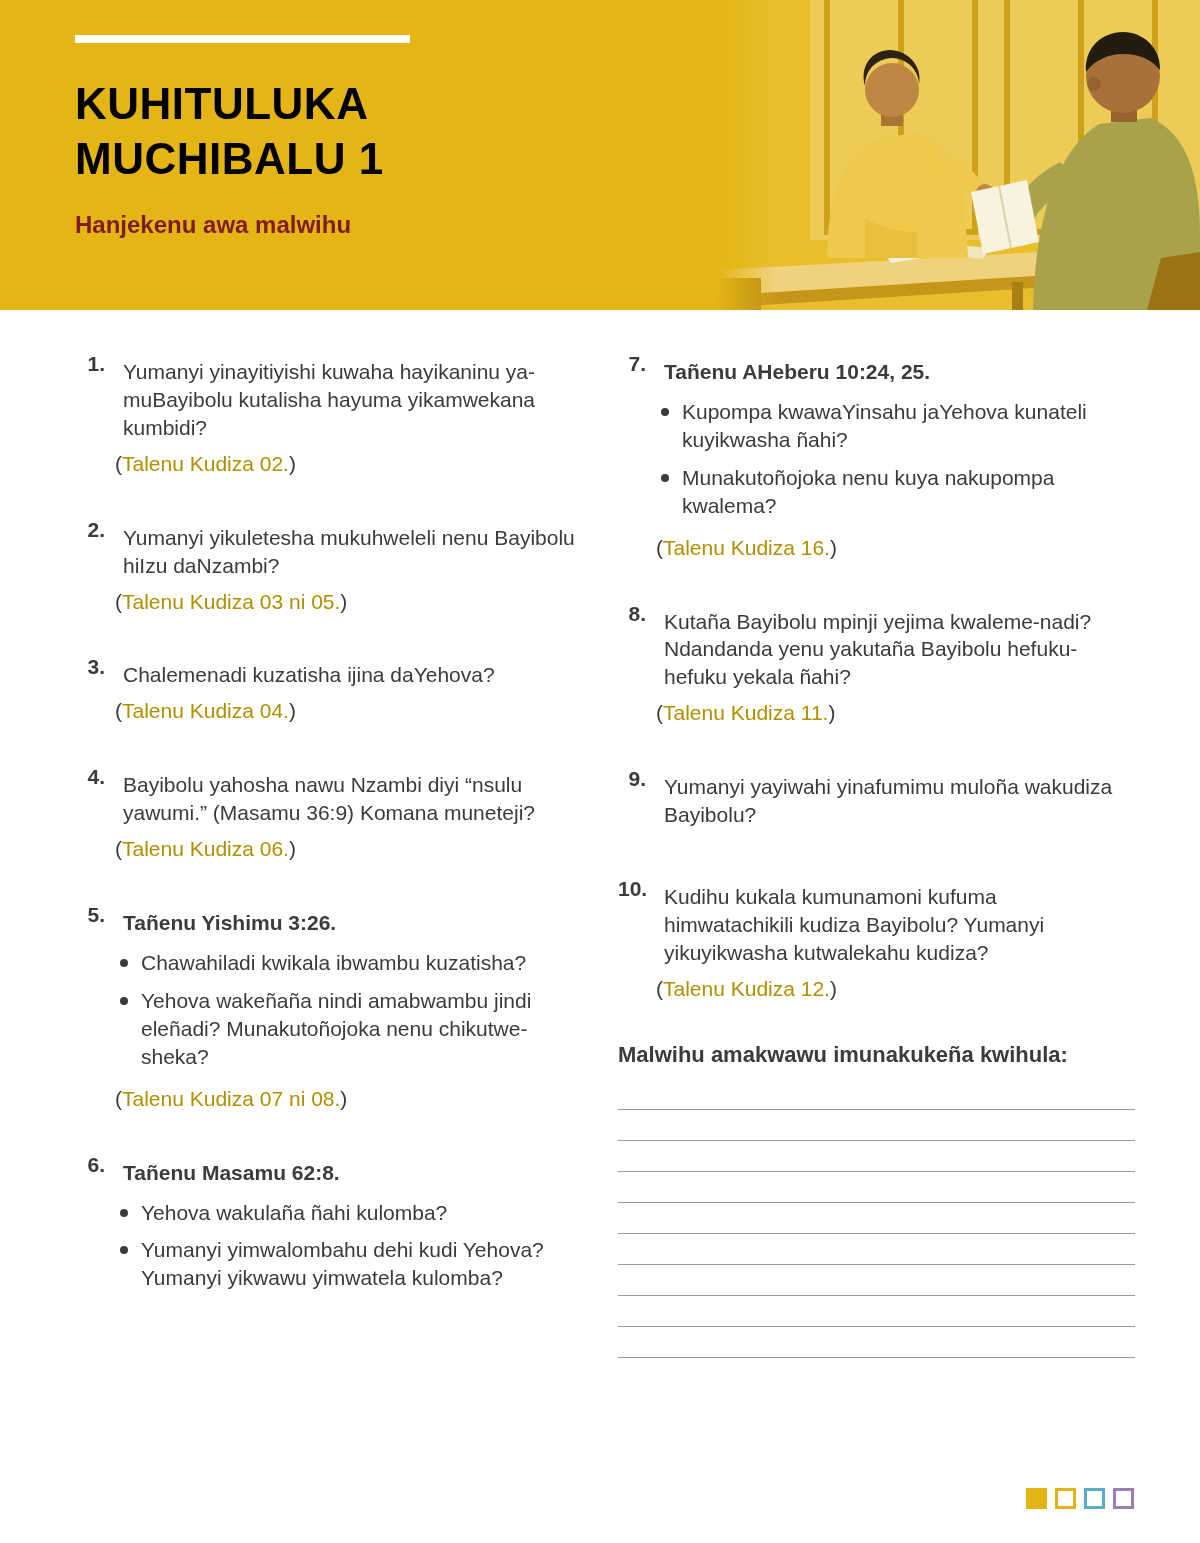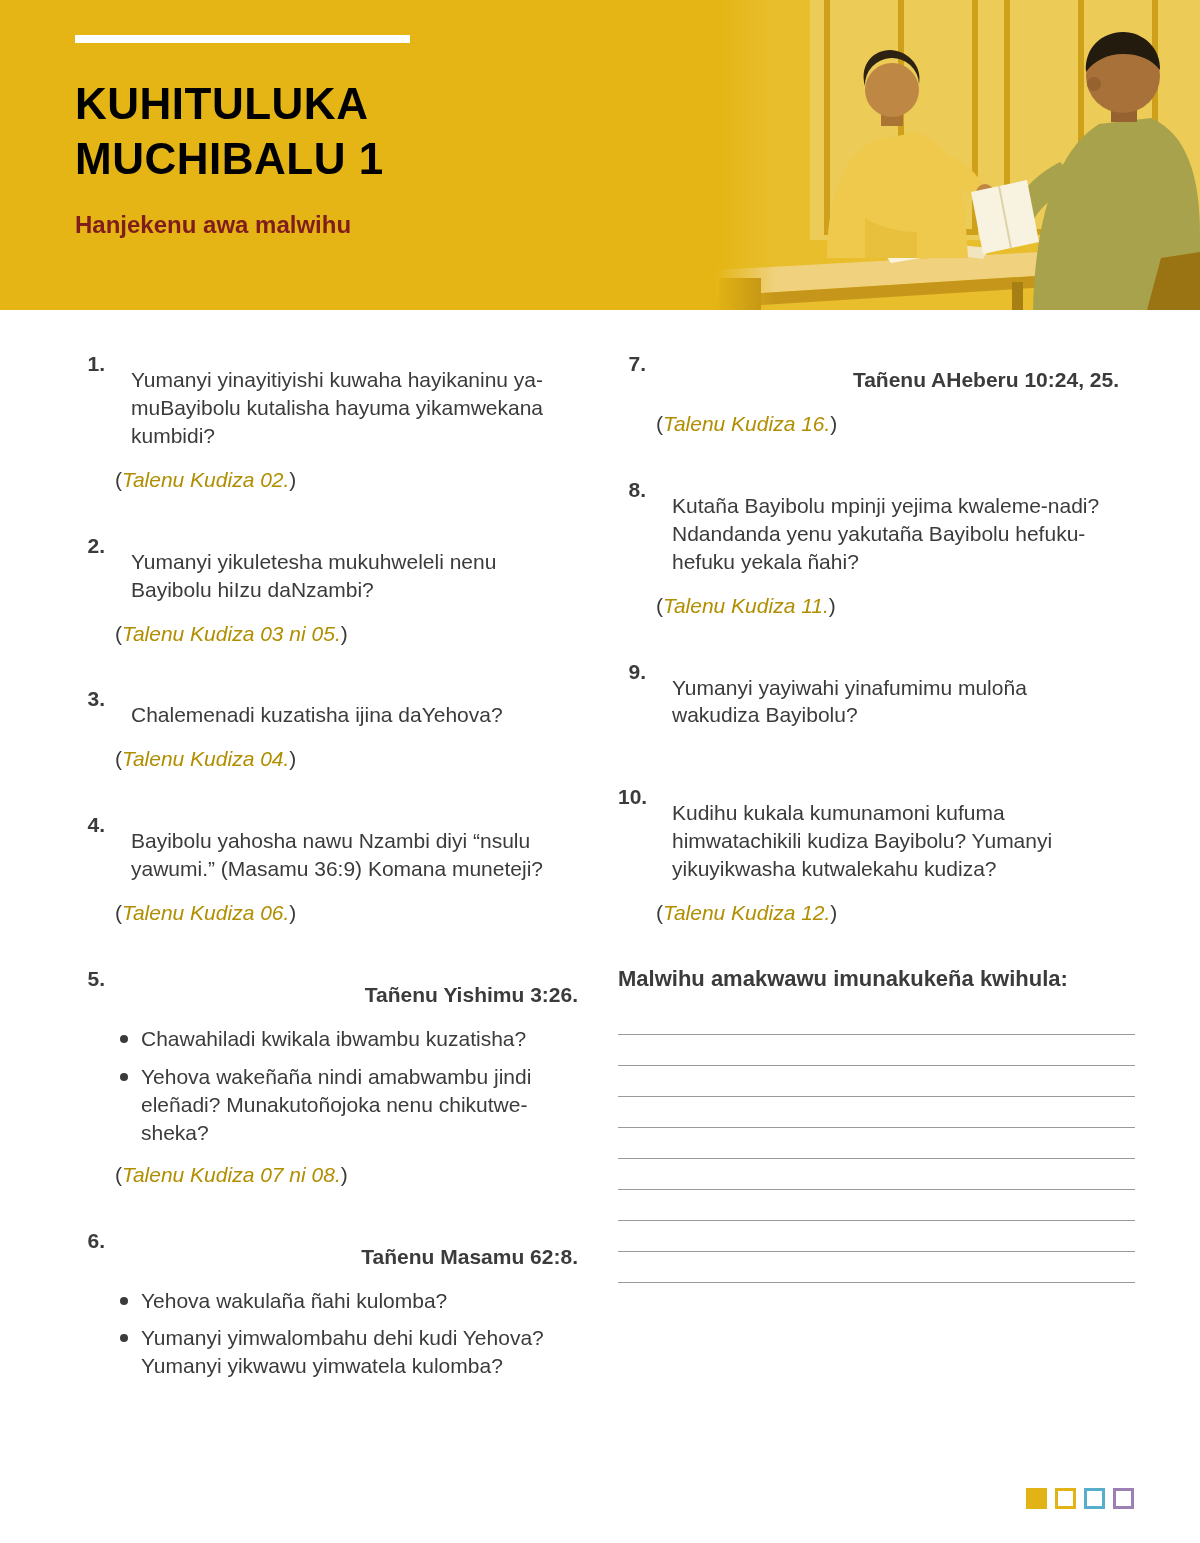--- a/index.html
+++ b/index.html
@@ -21,32 +21,32 @@
   .page-subtitle{margin:20px 0 0;font-size:24px;line-height:1.5;font-weight:700;color:#7f1d1d;}
   .illustration{position:absolute;right:0;top:0;width:485px;height:310px;z-index:1;}
 
   
   .columns{display:flex;gap:24px;padding:40px 65px 0 77px;}
   .col{flex:1;min-width:0;}
 
   .question{display:flex;margin:0 0 38px;}
   .qnum{flex:none;width:28px;margin-right:10px;text-align:right;font-weight:700;font-size:21px;line-height:1.33;}
   .qbody{flex:1;min-width:0;}
-  .qtext{margin:16px;font-size:21px;line-height:1.33;}
-  .qbold{font-weight:700;text-align:right;}
+  .qtext{margin:8px;font-size:21px;line-height:1.33;}
+  .qbold{font-weight:700;}
 
   .bullets{list-style:none;margin:12px 0 0;padding:0;}
   .bullet{position:relative;padding-left:26px;margin:0 0 10px;font-size:21px;line-height:1.33;}
   .bullet:last-child{margin-bottom:0;}
   .bullet::before{content:"";position:absolute;left:5px;top:10px;width:8px;height:8px;border-radius:50%;background:var(--text);}
 
   .ref{margin:2px 0 0;font-size:21px;line-height:1.33;}
   .bullets + .ref{margin-top:14px;}
   .ref-paren{color:var(--text);font-style:normal;}
-  .ref-text{color:var(--ref);font-style:italic;}
+  .ref-text{color:var(--ref);}
 
   .extra-heading{margin:0 0 10px;font-size:22px;line-height:1.3;font-weight:700;}
   .write-lines{margin-top:8px;}
   .write-line{height:31px;border-bottom:1px solid var(--line);}
 
   
   .footer-squares{position:absolute;right:66px;bottom:34px;display:flex;gap:8px;}
   .square{display:block;width:21px;height:21px;border:3px solid transparent;}
 </style>
 </head>
@@ -174,20 +174,24 @@
           </div>
         </div>
       </section>
 
     <section class="col">
       <div id="col-right-questions">
           <div class="question">
             <span class="qnum">7.</span>
             <div class="qbody">
               <p class="qtext qbold">Tañenu AHeberu 10:24, 25.</p>
+              <ul class="bullets">
+                <li class="bullet">Kupompa kwawaYinsahu jaYehova kunateli kuyikwasha ñahi?</li>
+                <li class="bullet">Munakutoñojoka nenu kuya nakupompa kwalema?</li>
+              </ul>
               <p class="ref"><span class="ref-paren">(</span><span class="ref-text">Talenu Kudiza 16.</span><span class="ref-paren">)</span></p>
             </div>
           </div>
           <div class="question">
             <span class="qnum">8.</span>
             <div class="qbody">
               <p class="qtext">Kutaña Bayibolu mpinji yejima kwaleme-nadi? Ndandanda yenu yakutaña Bayibolu hefuku-hefuku yekala ñahi?</p>
               <p class="ref"><span class="ref-paren">(</span><span class="ref-text">Talenu Kudiza 11.</span><span class="ref-paren">)</span></p>
             </div>
           </div>

